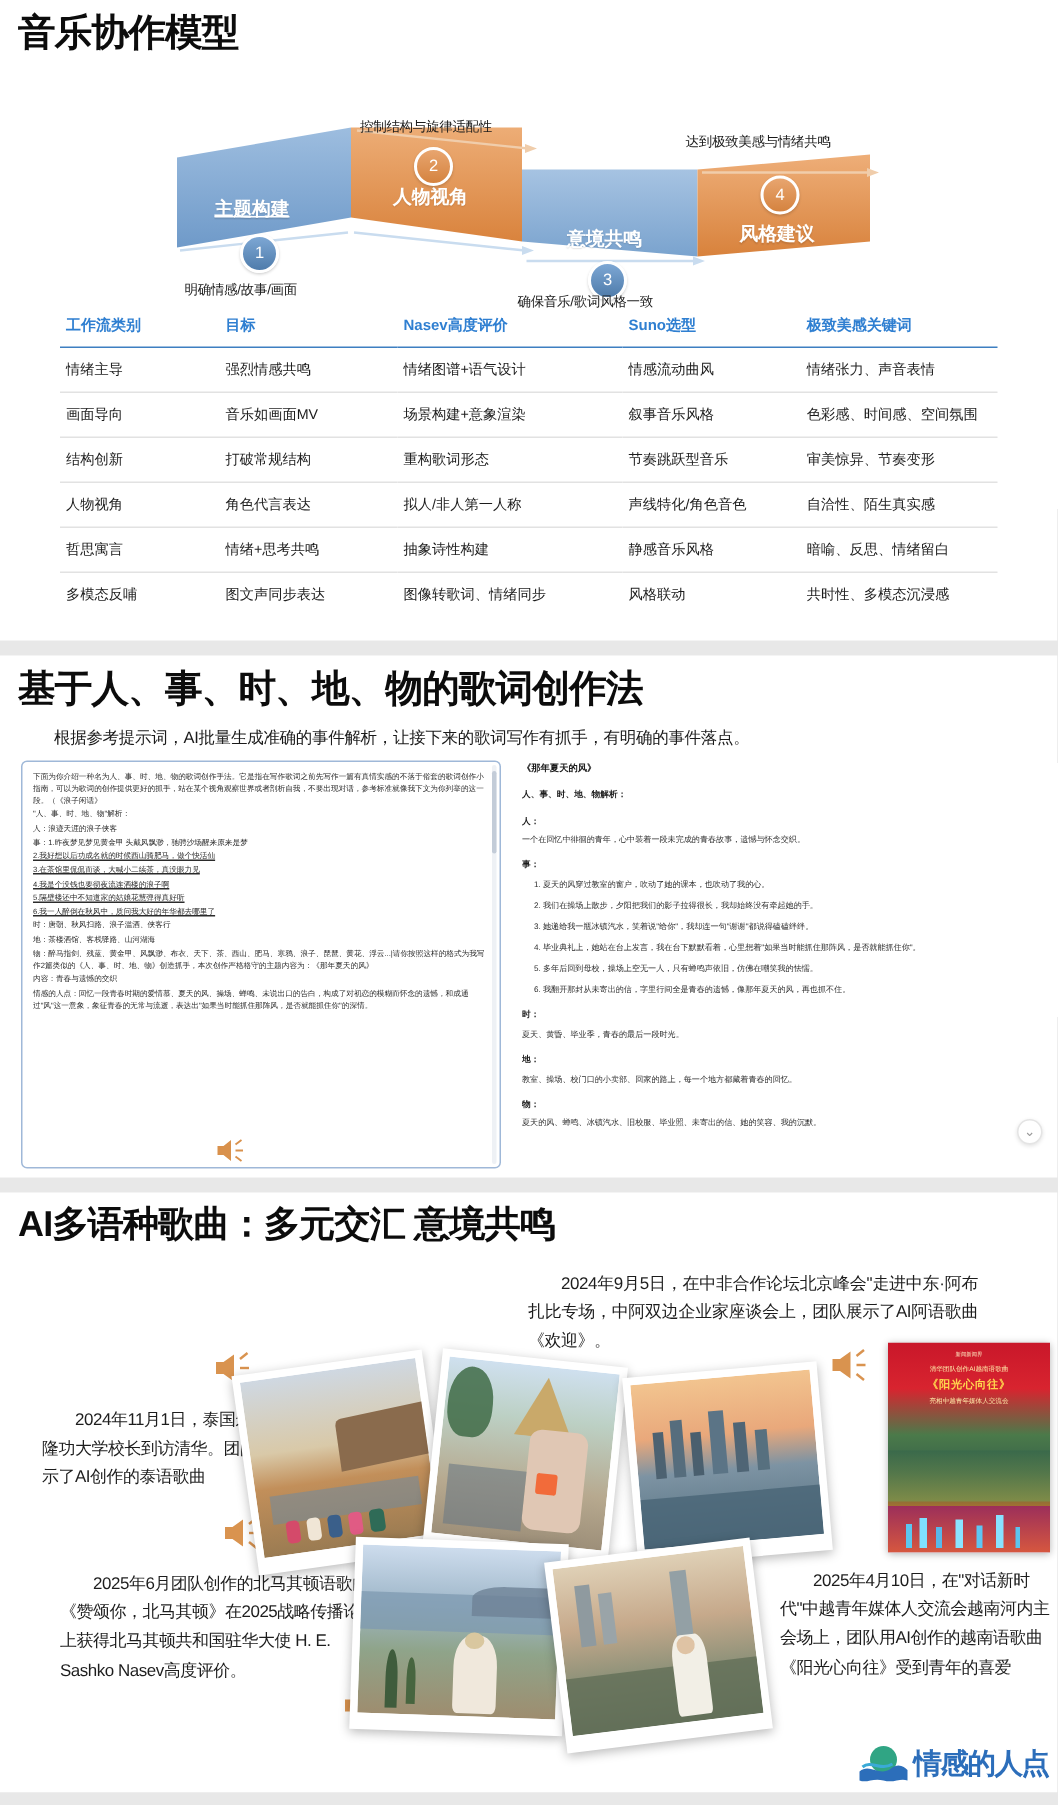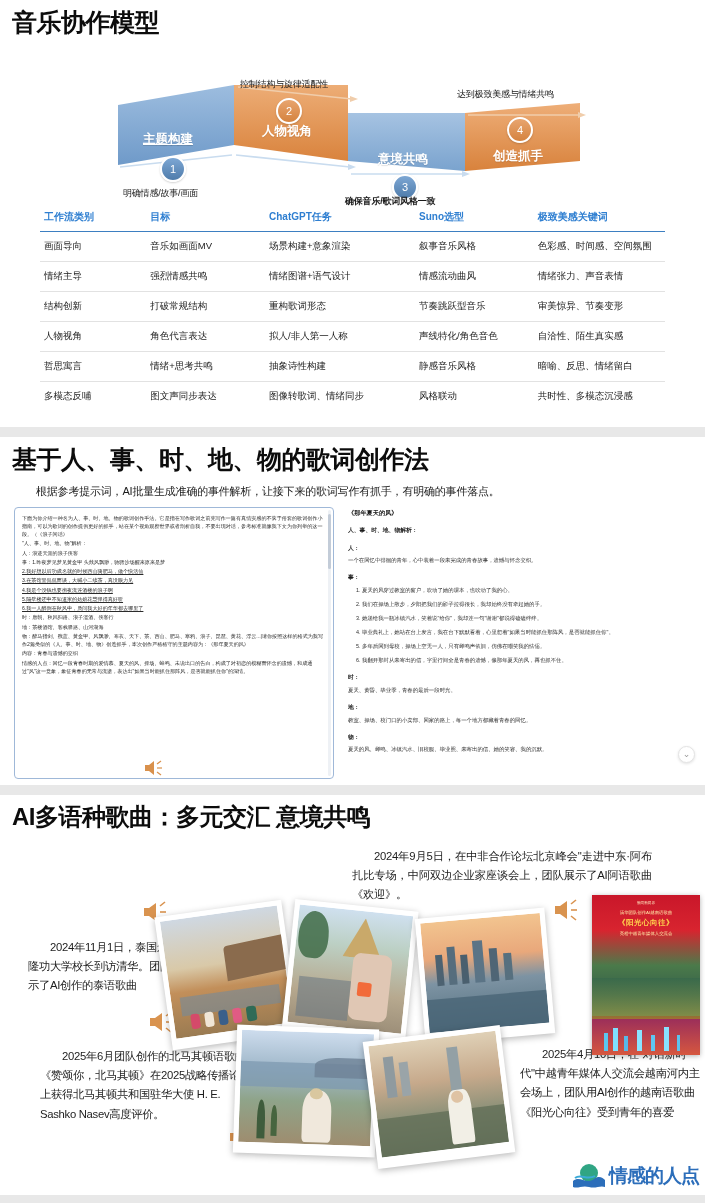--- a/index.html
+++ b/index.html
@@ -183,21 +183,21 @@
     background: #fff;
     padding: 5px 5px 11px 5px;
     box-shadow: 0 2px 7px rgba(0,0,0,.28);
   }
   .photo .img { display: block; overflow: hidden; position: relative; }
   .photo .img > div { width: 100%; height: 100%; }
 
   .poster {
     position: absolute;
     right: 5px; top: 100px;
-    width: 108px; height: 160px;
+    width: 108px; height: 140px;
     box-shadow: 0 1px 5px rgba(0,0,0,.3);
     overflow: hidden;
   }
   .poster .pt {
     position: absolute; left: 0; right: 0; top: 6px;
     text-align: center; color: #ffe9a8; font-size: 4.4px; line-height: 1.45;
   }
   .poster .pt .big { color: #ffd34d; font-size: 7.5px; font-weight: bold; display:block; margin: 2px 0; letter-spacing: .5px;}
 
   .watermark {
@@ -255,64 +255,64 @@
         <polygon points="350,53 358,56 350,59" fill="#f0cdab"></polygon>
         <path d="M351,131 L464,131" stroke="#c9dcef" stroke-width="1.6" fill="none"></path>
         <polygon points="462,128 470,131 462,134" fill="#c9dcef"></polygon>
         <path d="M468,72 L580,72" stroke="#f0cdab" stroke-width="1.6" fill="none"></path>
         <polygon points="578,69 586,72 578,75" fill="#f0cdab"></polygon>
       </svg>
 
       <div class="band-text" style="left:143px; top:88px;text-decoration:underline;">主题构建</div>
       <div class="band-text" style="left:262px; top:80px;">人物视角</div>
       <div class="band-text" style="left:378px; top:108px;">意境共鸣</div>
-      <div class="band-text" style="left:493px; top:105px;">创造抓手</div>
+      <div class="band-text" style="left:493px; top:105px;">风格建议</div>
 
       <div class="num-badge nb-blue" style="left:160px; top:113px;">1</div>
       <div class="num-badge nb-orange" style="left:276px; top:55px;">2</div>
       <div class="num-badge nb-blue" style="left:392px; top:131px;">3</div>
       <div class="num-badge nb-orange" style="left:507px; top:74px;">4</div>
 
       <div class="dg-label" style="left:123px; top:144px;">明确情感/故事/画面</div>
       <div class="dg-label" style="left:240px; top:35px;">控制结构与旋律适配性</div>
-      <div class="dg-label" style="left:345px; top:152px;font-weight:bold;">确保音乐/歌词风格一致</div>
+      <div class="dg-label" style="left:345px; top:152px;">确保音乐/歌词风格一致</div>
       <div class="dg-label" style="left:457px; top:45px;">达到极致美感与情绪共鸣</div>
     </div>
 
     <table class="wf">
       <colgroup>
           <col class="c1">
           <col class="c2">
           <col class="c3">
           <col class="c4">
           <col class="c5">
         </colgroup>
       <thead>
         <tr>
           <th>工作流类别</th>
           <th>目标</th>
-          <th>ChatGPT任务</th>
+          <th>Nasev高度评价</th>
           <th>Suno选型</th>
           <th>极致美感关键词</th>
         </tr>
       </thead>
       <tbody>
+        <tr>
+          <td>情绪主导</td>
+          <td>强烈情感共鸣</td>
+          <td>情绪图谱+语气设计</td>
+          <td>情感流动曲风</td>
+          <td>情绪张力、声音表情</td>
+        </tr>
         <tr>
           <td>画面导向</td>
           <td>音乐如画面MV</td>
           <td>场景构建+意象渲染</td>
           <td>叙事音乐风格</td>
           <td>色彩感、时间感、空间氛围</td>
-        </tr>
-        <tr>
-          <td>情绪主导</td>
-          <td>强烈情感共鸣</td>
-          <td>情绪图谱+语气设计</td>
-          <td>情感流动曲风</td>
-          <td>情绪张力、声音表情</td>
         </tr>
         <tr>
           <td>结构创新</td>
           <td>打破常规结构</td>
           <td>重构歌词形态</td>
           <td>节奏跳跃型音乐</td>
           <td>审美惊异、节奏变形</td>
         </tr>
         <tr>
           <td>人物视角</td>

